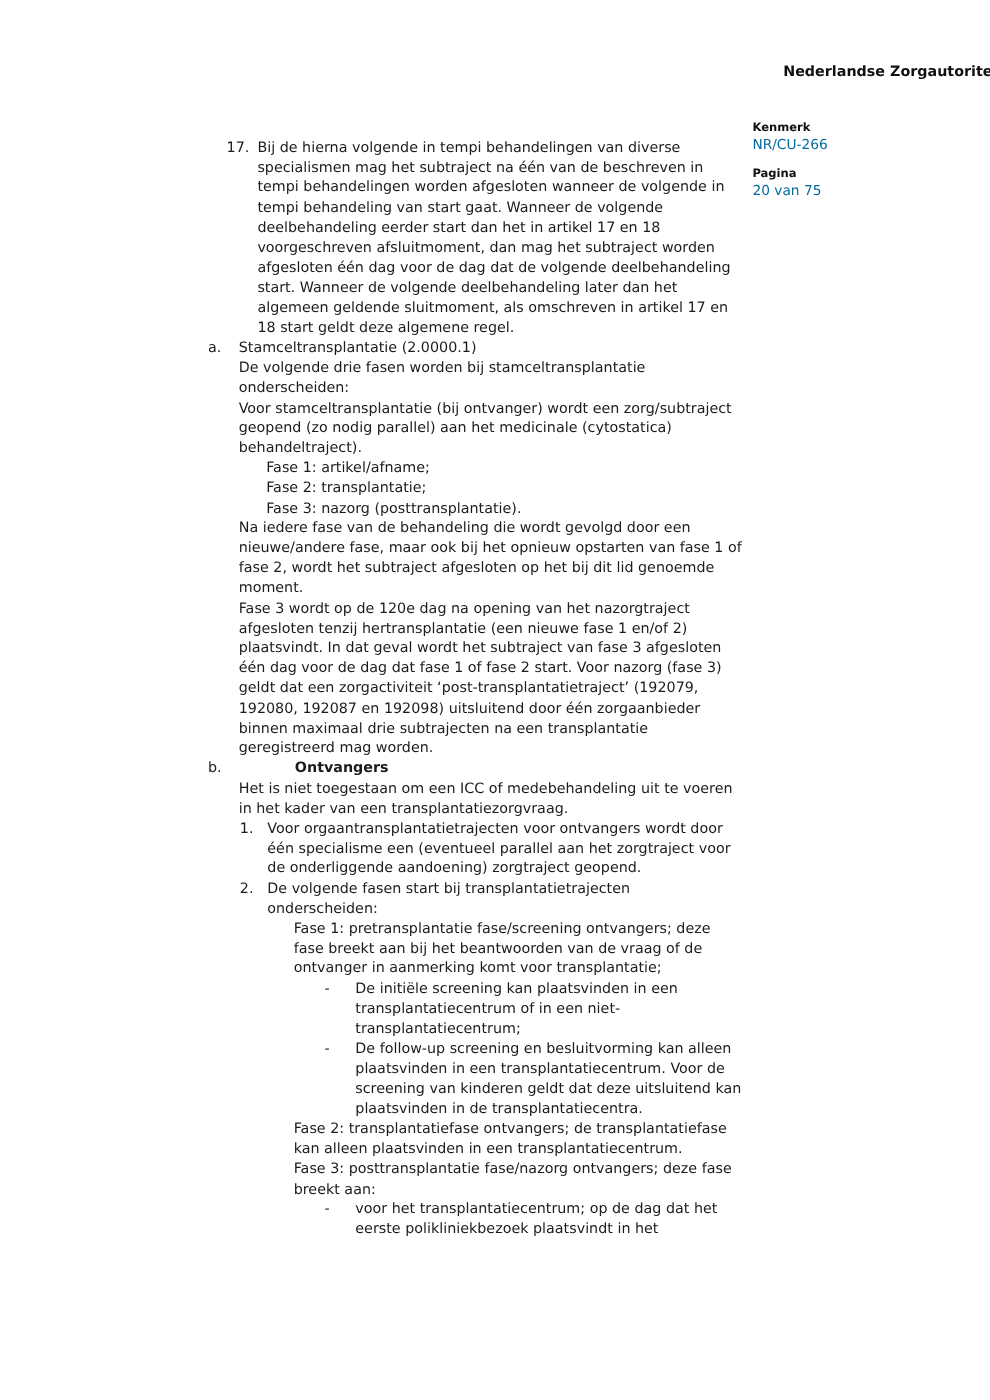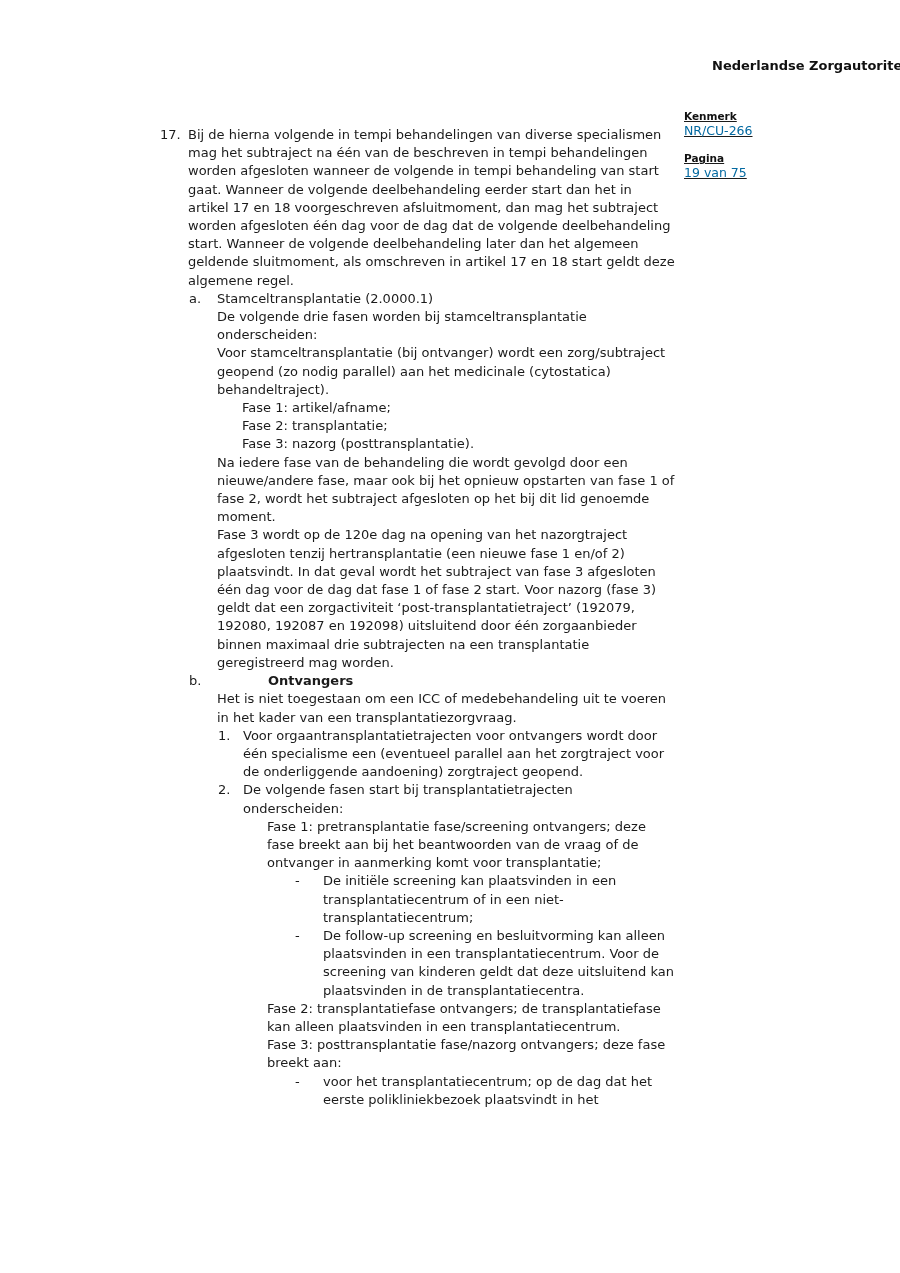--- a/index.html
+++ b/index.html
@@ -24,21 +24,20 @@
     font-weight: bold;
     color: #111111;
     white-space: nowrap;
   }
   .meta {
     position: absolute;
     left: 684px;
     top: 109px;
     font-size: 12.5px;
     line-height: 14px;
-    text-decoration: underline;
   }
   .meta-label {
     font-size: 10.5px;
     font-weight: bold;
     color: #111111;
     margin-bottom: 1px;
   }
   .meta-value {
     font-size: 12.5px;
     color: #0369a1;
@@ -48,21 +47,21 @@
     position: absolute;
     left: 160px;
     top: 126px;
     width: 516px;
     font-size: 13px;
     line-height: 18.2px;
     color: #1b1b1b;
   }
   .blk { position: relative; }
   .mk  { position: absolute; top: 0; }
-  .lvl-intro   { padding-left: 28px; }
+  .lvl-intro   { padding-left: 28px; margin-left: 46px; }
   .lvl-intro > .mk { left: 0; }
   .lvl-item    { padding-left: 57px; }
   .lvl-item > .mk  { left: 29px; }
   .lvl-body    { padding-left: 57px; }
   .lvl-fase    { padding-left: 82px; }
   .lvl-heading { padding-left: 108px; font-weight: bold; }
   .lvl-num     { padding-left: 83px; }
   .lvl-num > .mk   { left: 58px; }
   .lvl-fase2   { padding-left: 107px; }
   .lvl-dash    { padding-left: 163px; }
@@ -72,21 +71,21 @@
 <body>
 
 <div class="page">
 
   <div class="brand">Nederlandse Zorgautoriteit</div>
 
   <div class="meta">
     <div class="meta-label">Kenmerk</div>
     <div class="meta-value">NR/CU-266</div>
     <div class="meta-label">Pagina</div>
-    <div class="meta-value">19 van 75</div>
+    <div class="meta-value">20 van 75</div>
   </div>
 
   <div class="content">
 
     <div class="blk lvl-intro">
       <span class="mk">17.</span>
       <span>Bij de hierna volgende in tempi behandelingen van diverse specialismen mag het subtraject na één van de beschreven in tempi behandelingen worden afgesloten wanneer de volgende in tempi behandeling van start gaat. Wanneer de volgende deelbehandeling eerder start dan het in artikel 17 en 18 voorgeschreven afsluitmoment, dan mag het subtraject worden afgesloten één dag voor de dag dat de volgende deelbehandeling start. Wanneer de volgende deelbehandeling later dan het algemeen geldende sluitmoment, als omschreven in artikel 17 en 18 start geldt deze algemene regel.</span>
     </div>
 
     <div class="blk lvl-item">

